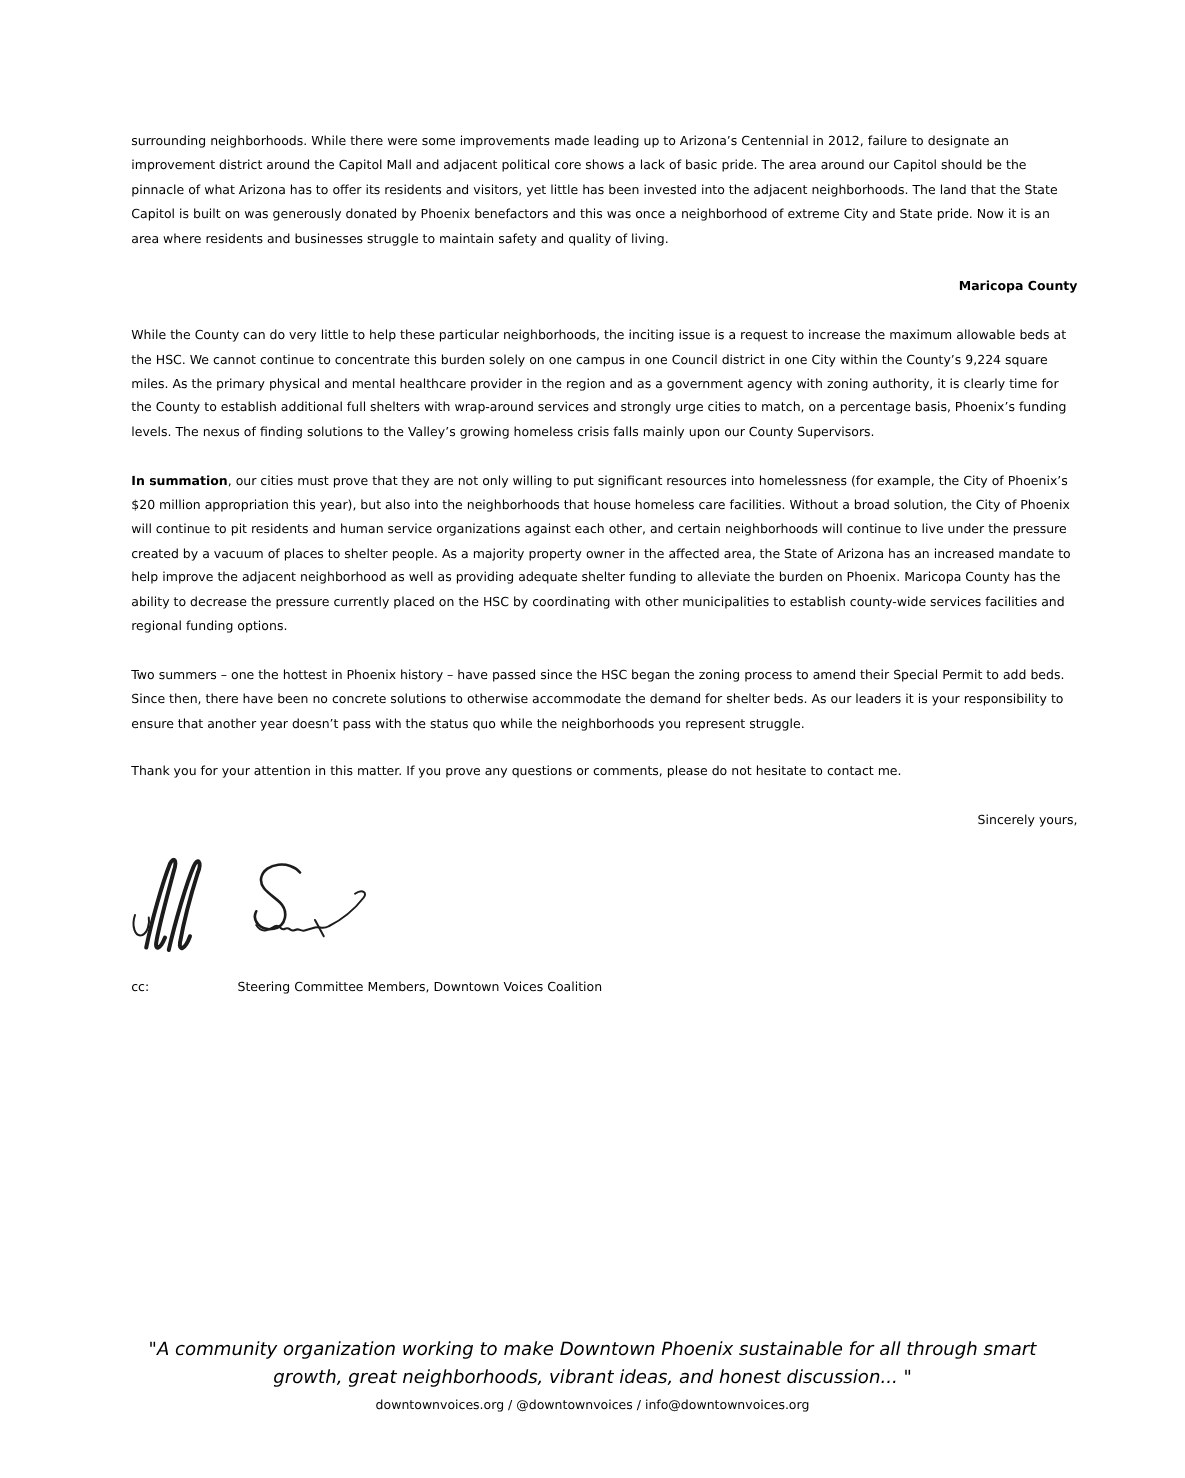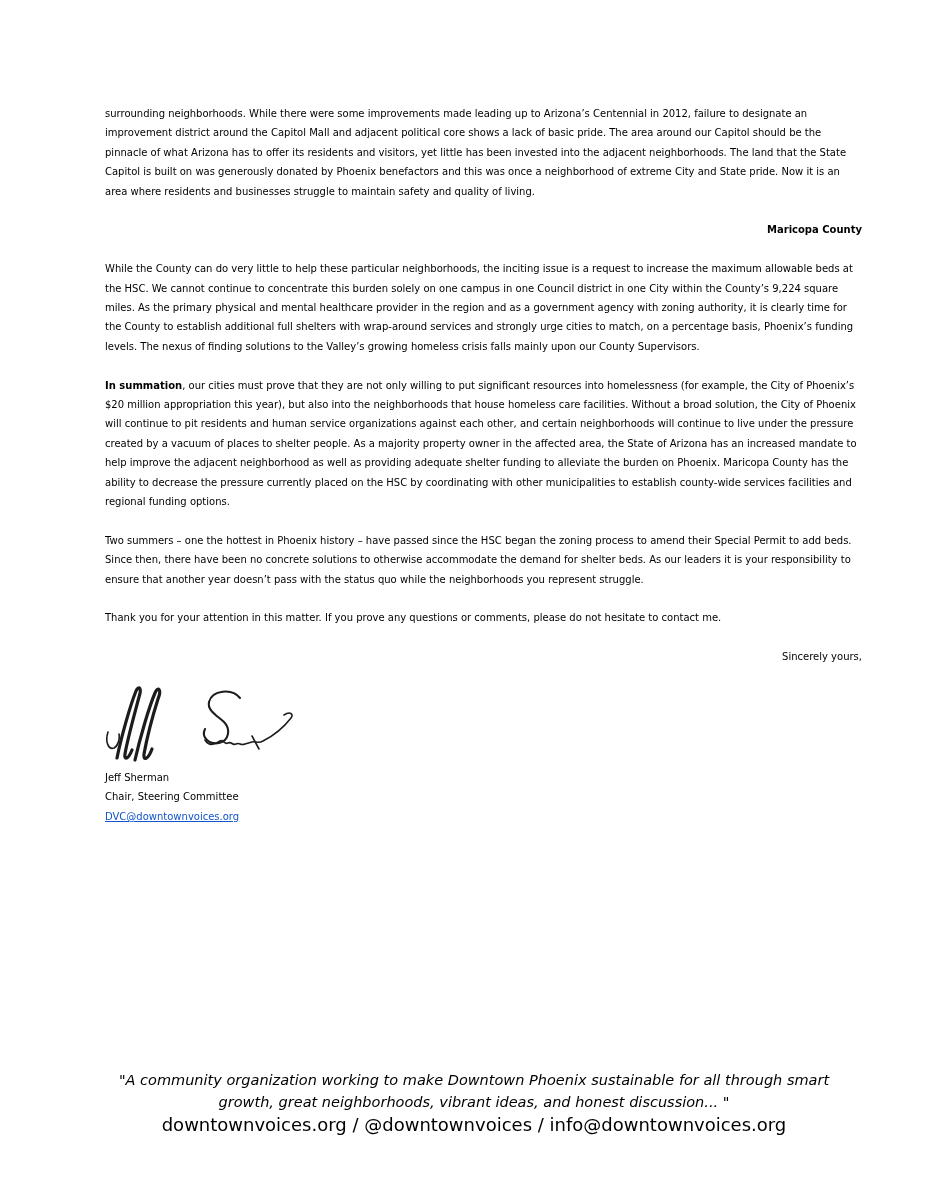--- a/index.html
+++ b/index.html
@@ -45,21 +45,21 @@
     text-align: center;
   }
   .footer-quote {
     font-style: italic;
     font-size: 14.5px;
     line-height: 21.5px;
     max-width: 752px;
     margin: 0 auto;
   }
   .footer-contact {
-    font-size: 18px;
+    font-size: 10px;
     line-height: 17px;
     margin-top: 3px;
   }
   svg.sig { display: block; }
 </style>
 </head>
 <body>
 
 <div class="page">
 
@@ -88,28 +88,24 @@
 
           <path d="M135,12 C127,2 107,4 104,16 C102,25 113,30 119,36 C126,43 124,55 114,57 C104,59 96,51 100,43" stroke-width="2.1"></path>
 
           <path d="M100,54 C105,62 111,57 115,55 C119,53 119,59 123,57 C127,55 127,60 131,58 C135,56 135,60 140,58 L147,56 C151,55 153,58 158,55 C168,50 179,41 186,32 C189,28 185,25 179,29" stroke-width="1.6"></path>
 
           <path d="M147,50 L154,63" stroke-width="1.6"></path>
         </g>
       </svg>
     </div>
 
-    <div class="signer-block">
-      <div>Jeff Sherman</div>
-      <div>Chair, Steering Committee</div>
-      <div>
-        <a class="email-link">DVC@downtownvoices.org</a>
-      </div>
+
+    <div class="cc-row">
+      <span class="cc-label">cc:</span><span>Steering Committee Members, Downtown Voices Coalition</span>
     </div>
-
 
   </div>
 
   <div class="footer">
     <div class="footer-quote">"A community organization working to make Downtown Phoenix sustainable for all through smart growth, great neighborhoods, vibrant ideas, and honest discussion... "</div>
     <div class="footer-contact">downtownvoices.org / @downtownvoices / info@downtownvoices.org</div>
   </div>
 
 </div>
 

